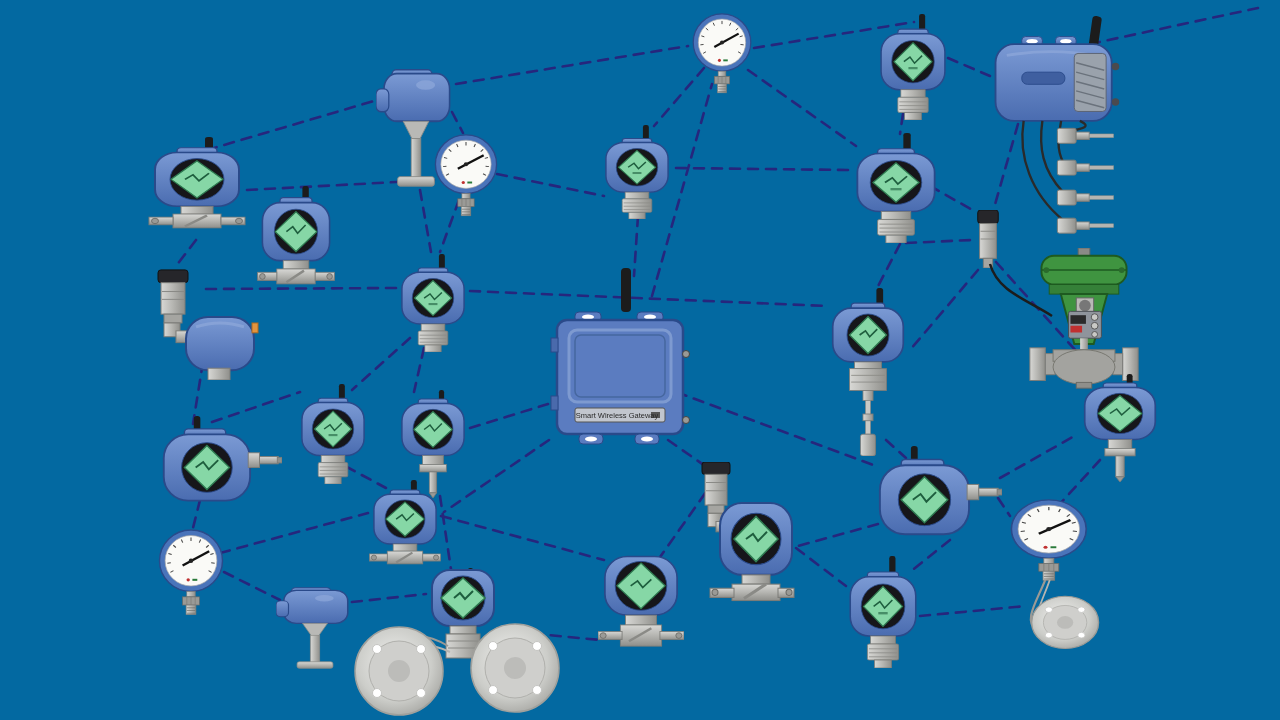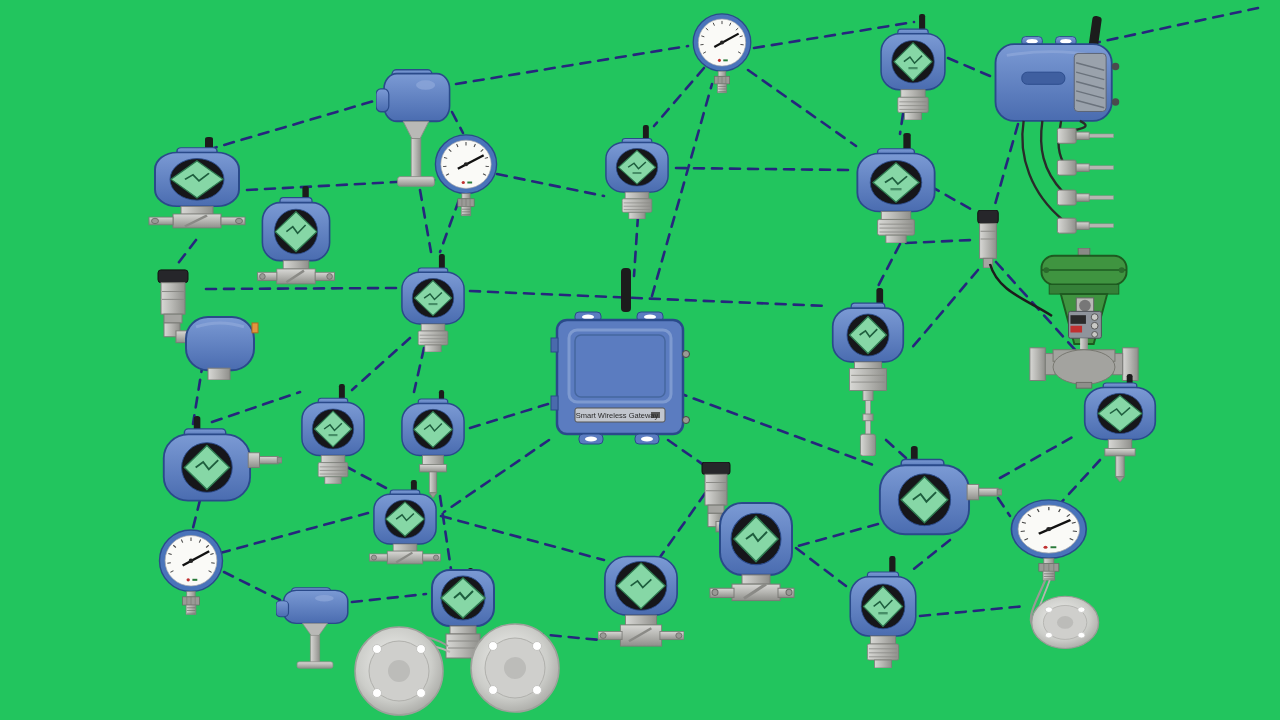--- a/index.html
+++ b/index.html
@@ -1,16 +1,16 @@
 <!DOCTYPE html>
 <html><head>
 <meta charset="utf-8">
 <style>
   html,body{margin:0;padding:0;background:#ffffff;}
-  .stage{position:relative;width:1280px;height:720px;background:#22c55e;overflow:hidden;
+  .stage{position:relative;width:1280px;height:720px;background:#0369a1;overflow:hidden;
          font-family:"Liberation Sans", sans-serif;}
   .stage svg{position:absolute;left:0;top:0;}
   #gateway-label{font-family:"Liberation Sans", sans-serif;font-size:7.5px;fill:#2a2a2a;}
 </style>
 </head>
 <body>
 
 <div class="stage">
 <svg id="diagram" width="1280" height="720" viewBox="0 0 1280 720" xmlns="http://www.w3.org/2000/svg" xmlns:xlink="http://www.w3.org/1999/xlink">
   <defs>

